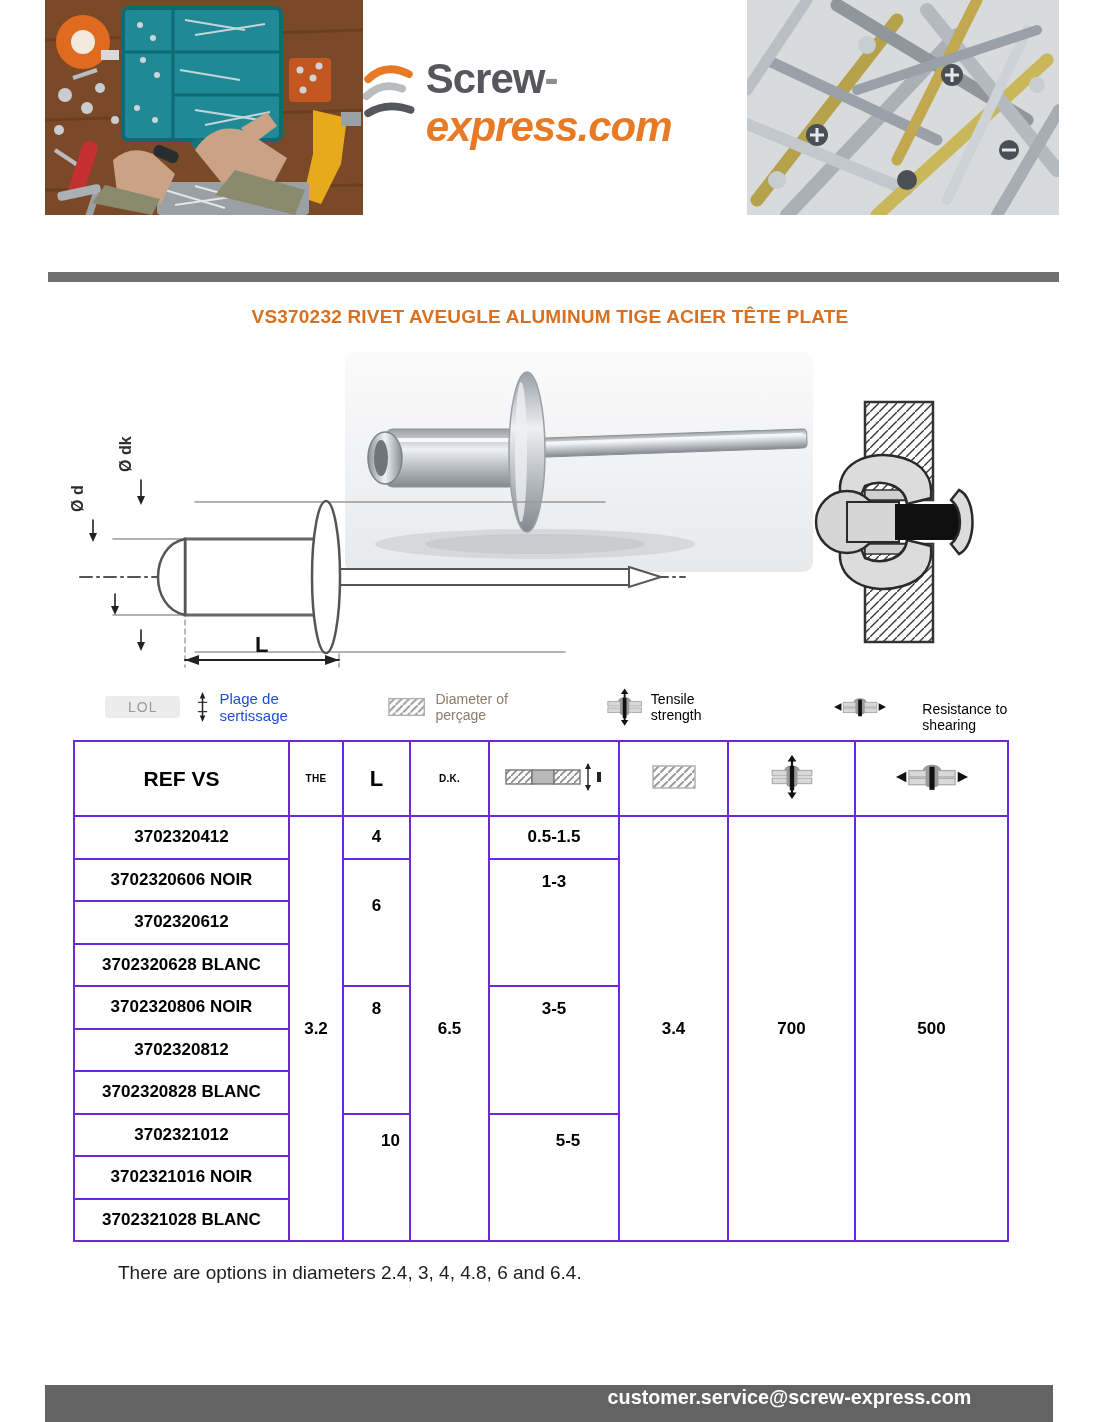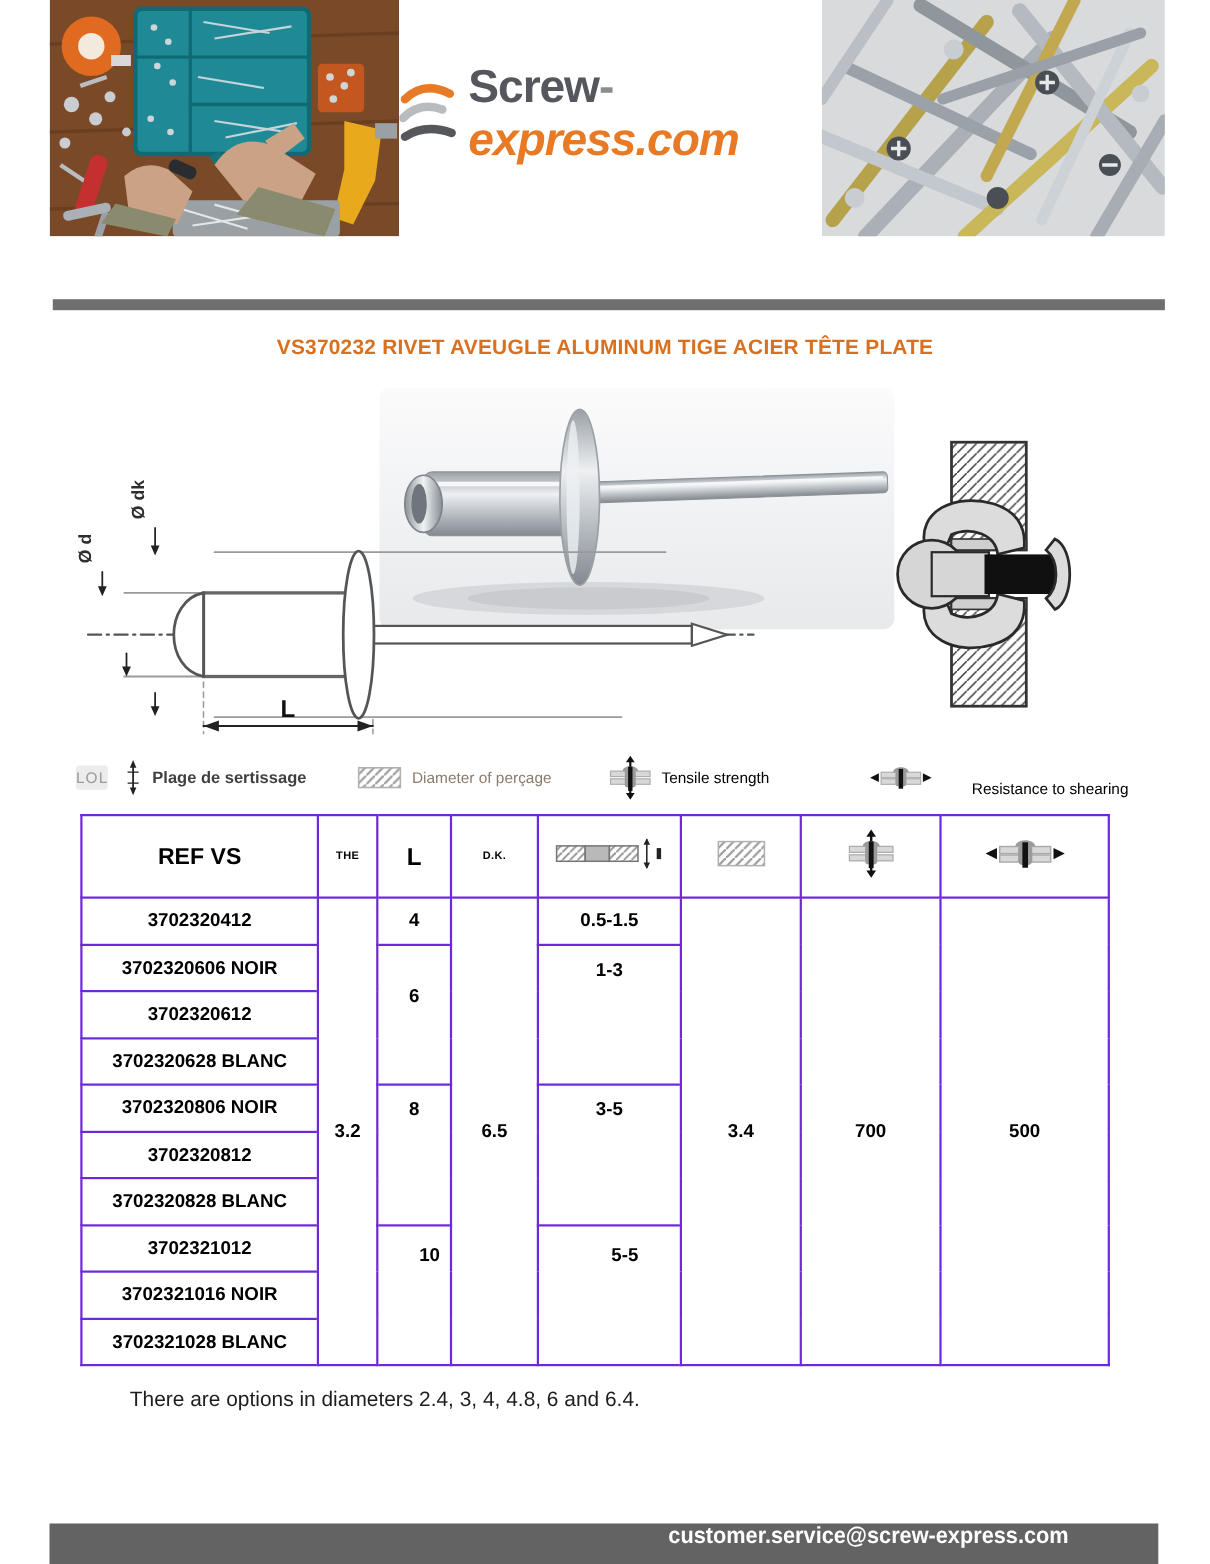--- a/index.html
+++ b/index.html
@@ -3,44 +3,44 @@
 <meta charset="utf-8">
 <style>
   * { margin:0; padding:0; box-sizing:border-box; }
   html,body { background:#ffffff; font-family:"Liberation Sans", sans-serif; }
   .page { position:relative; width:1100px; height:1422px; background:#fff; overflow:hidden; }
 
   
   .header { position:absolute; left:45px; top:0; width:1014px; height:215px; display:flex; }
   .photo { flex:0 0 auto; overflow:hidden; }
   .logo-zone { flex:1 1 auto; background:#fff; display:flex; align-items:center; justify-content:center; }
-  .logo { display:flex; align-items:center; gap:10px; margin-top:-10px; }
+  .logo { display:flex; gap:10px; margin-top:-10px; }
   .logo-text { font-size:42px; font-weight:bold; letter-spacing:-1px; }
   .logo-dark { color:#55575c; }
   .logo-sep { color:#8b8d90; font-weight:bold; }
   .logo-orange { color:#e87a25; font-style:italic; }
 
   
   .banner { position:absolute; left:45px; top:215px; width:1014px; height:57px; background:#e87a25;
             display:flex; align-items:center; justify-content:center; }
   .banner-title { color:#fff; font-size:46px; font-weight:bold; transform:scaleX(.92); letter-spacing:0px; }
   .gray-strip { position:absolute; left:48px; top:272px; width:1011px; height:10px; background:#6f6f6f; }
 
   
   .doc-title { position:absolute; left:0; top:306px; width:1100px; text-align:center;
                color:#d9701f; font-size:19px; font-weight:bold; letter-spacing:.2px; }
 
   
   .diagram { position:absolute; left:45px; top:352px; width:1010px; height:333px; }
 
   
   .legend { position:absolute; left:45px; top:686px; width:1010px; height:42px; display:flex; align-items:center; }
-  .lol-badge { margin-left:24px; background:#ececec; color:#9a9a9a; font-size:14px; padding:3px 0;
+  .lol-badge { margin-left:60px; background:#ececec; color:#9a9a9a; font-size:14px; padding:3px 23px;
                border-radius:3px; letter-spacing:1px; }
-  .legend-label-bold { margin-left:10px; font-size:15px; font-weight:bold; color:#404040; }
+  .legend-label-bold { margin-left:10px; font-size:15px; font-weight:normal; color:#1d4ed8; }
   .legend-label { font-size:14px; color:#000000; }
   .legend-label.brown { color:#8d7b6b; }
   .li-crimp { margin-left:16px; } .li-hatch { margin-left:46px; } .li-diam { margin-left:10px; }
   .li-tens-ic { margin-left:52px; } .li-tens { margin-left:8px; }
   .li-shear-ic { margin-left:92px; } .li-shear { margin-left:36px;margin-top:20px; }
 
   
   table.spec { position:absolute; left:73px; top:740px; border-collapse:collapse; table-layout:fixed; }
   table.spec td, table.spec th { border:2px solid #6d28d9; text-align:center; vertical-align:middle;
                                  color:#000; background:#fff; overflow:hidden; }

